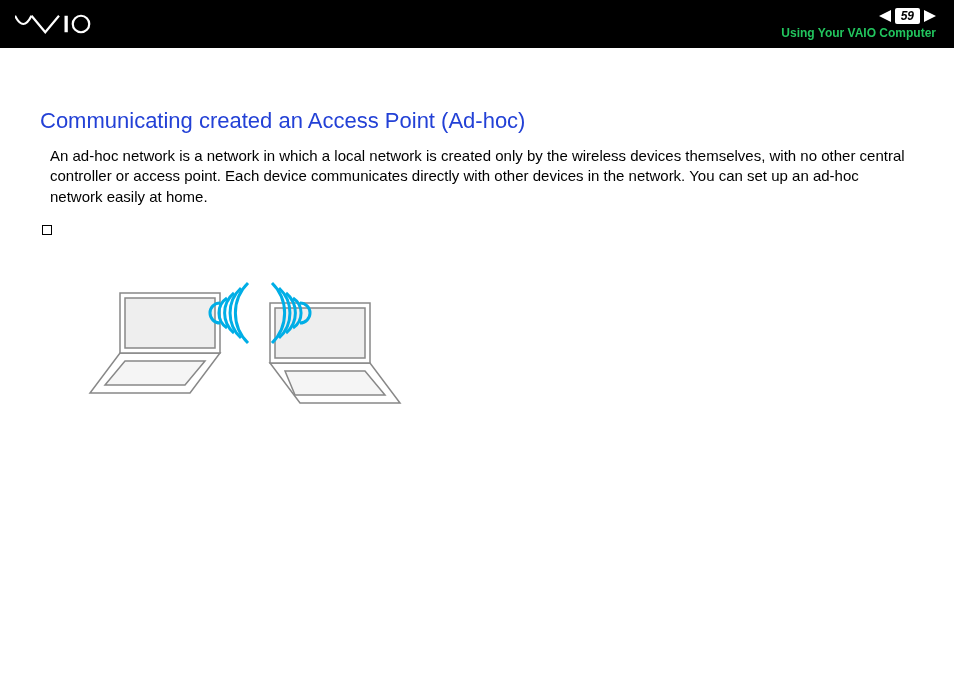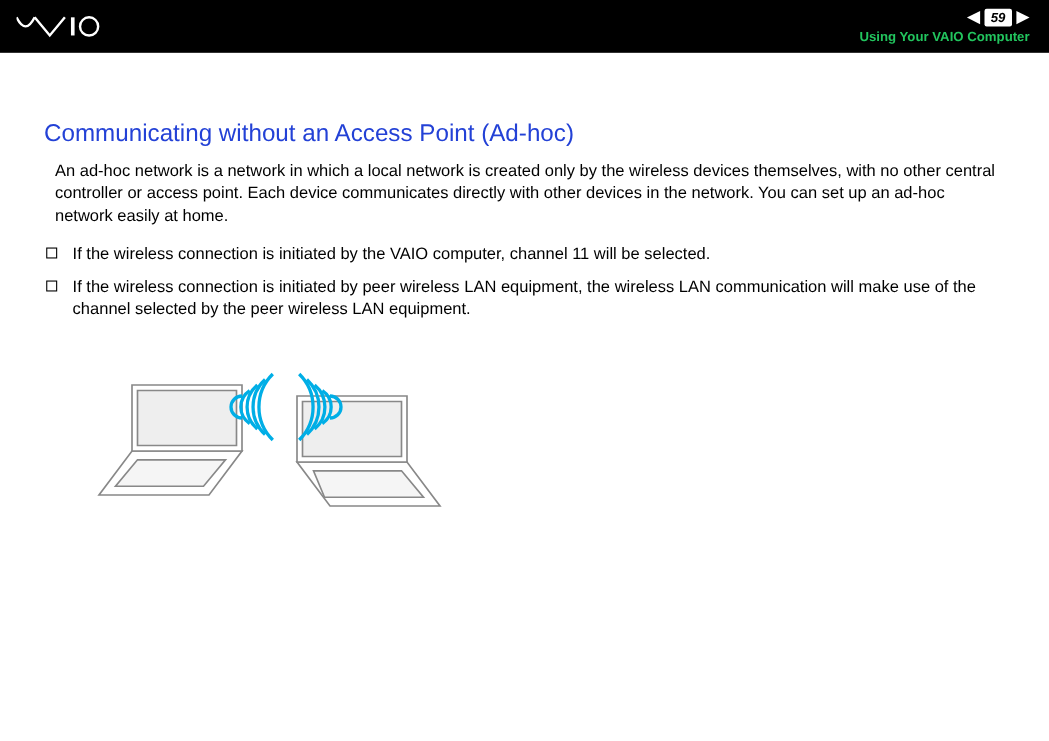--- a/index.html
+++ b/index.html
@@ -108,31 +108,26 @@
     <div class="pager">
       <div class="pager-arrow arrow-left"></div>
       <div class="page-box">59</div>
       <div class="pager-arrow arrow-right"></div>
     </div>
     <div class="section-label">Using Your VAIO Computer</div>
   </div>
 </div>
 
 <div class="content">
-  <h1 class="title">Communicating without an Access Point (Ad-hoc)</h1>
+  <h1 class="title">Communicating created an Access Point (Ad-hoc)</h1>
   <p class="intro">An ad-hoc network is a network in which a local network is created only by the wireless devices themselves, with no other central controller or access point. Each device communicates directly with other devices in the network. You can set up an ad-hoc network easily at home.</p>
 
   <ul class="bullets">
     <li>
       <span class="bullet-marker"></span>
-      <span>If the wireless connection is initiated by the VAIO computer, channel 11 will be selected.</span>
-    </li>
-    <li>
-      <span class="bullet-marker"></span>
-      <span>If the wireless connection is initiated by peer wireless LAN equipment, the wireless LAN communication will make use of the channel selected by the peer wireless LAN equipment.</span>
     </li>
   </ul>
 
   <div class="illustration">
     <svg width="360" height="170" viewBox="0 0 360 170">
 
       <g stroke="#888" stroke-width="1.5" fill="#fff">
         <polygon points="20,140 120,140 150,100 50,100"></polygon>
         <polygon points="50,100 150,100 150,40 50,40"></polygon>
         <polygon points="55,95 145,95 145,45 55,45" fill="#eee"></polygon>

